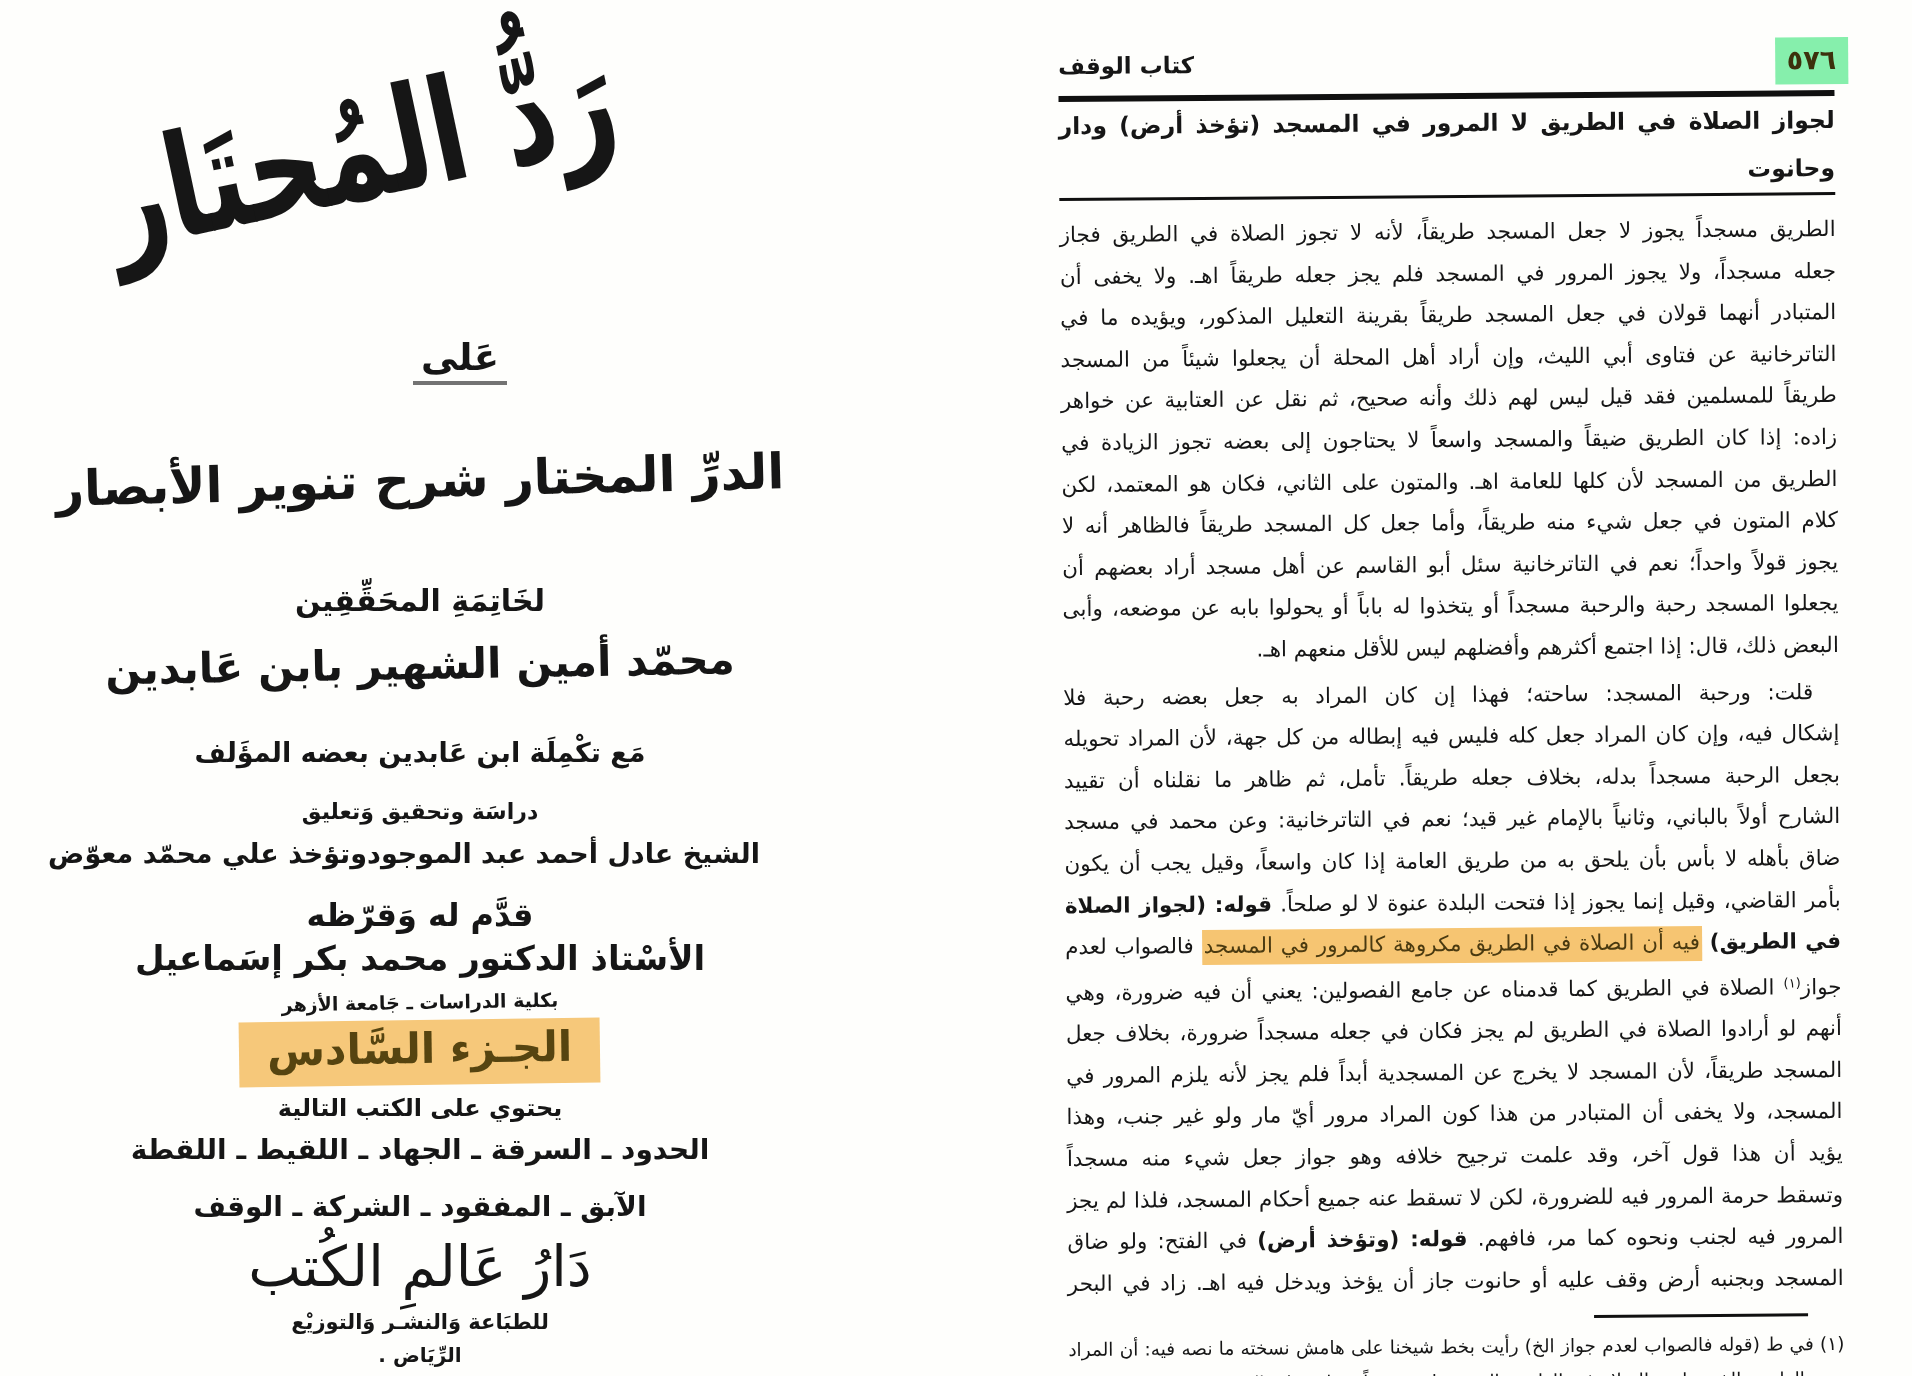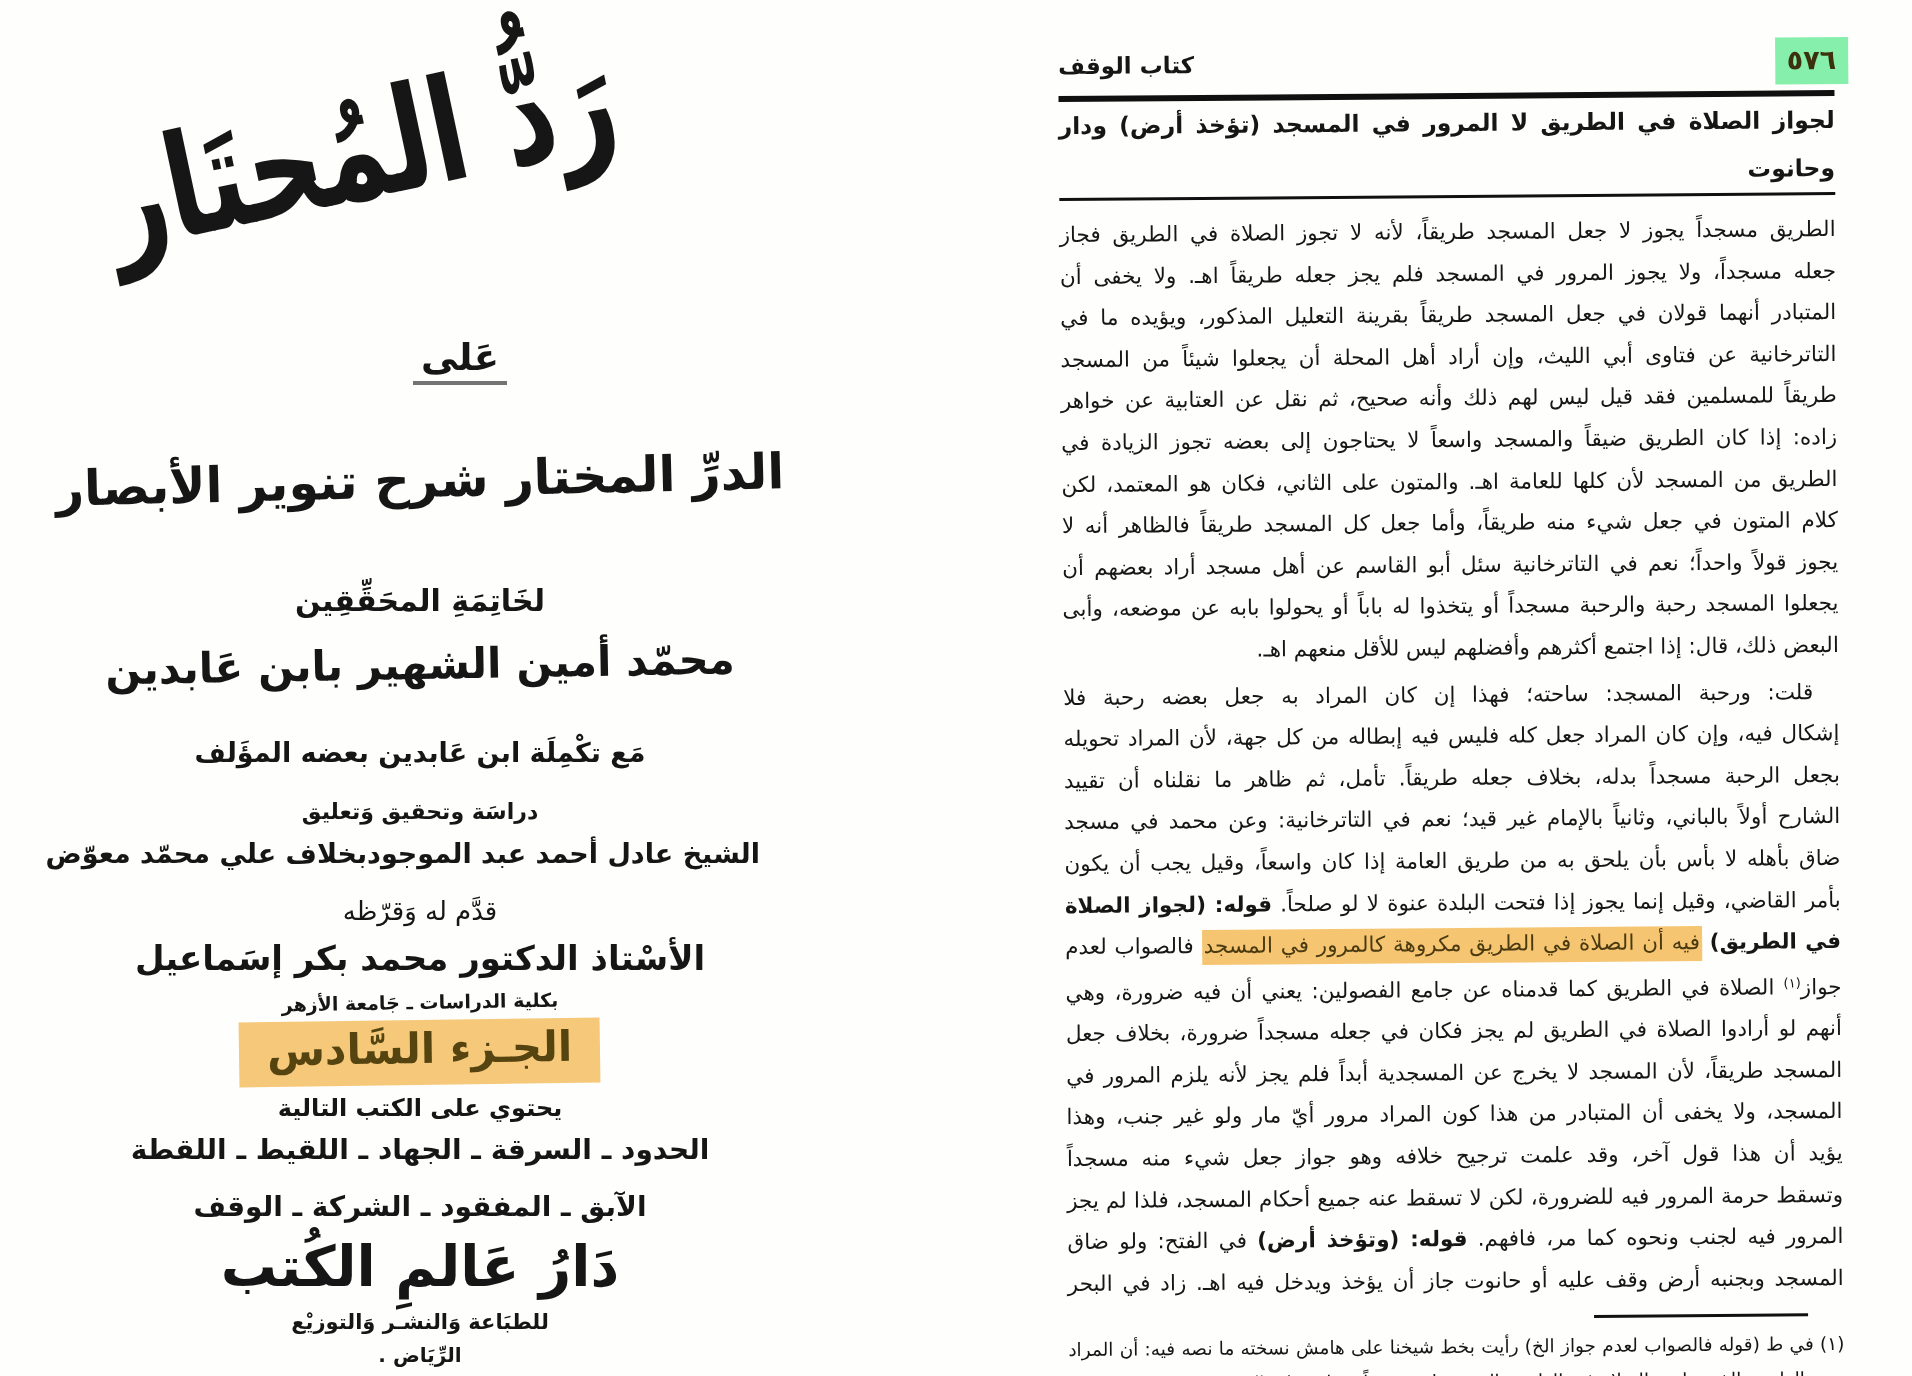--- a/index.html
+++ b/index.html
@@ -71,52 +71,52 @@
   .lp-subtitle{top:452px;font-size:49px;font-weight:bold;transform:rotate(-1.4deg);}
   .lp-khatima{top:583px;font-size:30px;font-weight:bold;}
   .lp-author{top:640px;font-size:42px;font-weight:bold;transform:rotate(-1deg);}
   .lp-supplement{top:737px;font-size:27px;font-weight:bold;}
   .lp-study{top:799px;font-size:22px;font-weight:bold;}
   .lp-names{
     top:838px;display:flex;flex-direction:row;justify-content:space-between;
     padding:0 70px 0 150px;direction:rtl;
     font-size:27px;font-weight:bold;white-space:nowrap;
   }
-  .lp-foreword{top:896px;font-size:26px;font-weight:normal;}
+  .lp-foreword{top:896px;font-size:32px;font-weight:bold;}
   .lp-presenter{top:938px;font-size:34px;font-weight:bold;}
   .lp-college{top:991px;font-size:19px;font-weight:bold;transform:rotate(-1deg);}
   .lp-volume{top:1020px;}
   .lp-volume span{
     display:inline-block;background:#f6c87a;color:#564410;
     font-size:42px;font-weight:bold;padding:4px 28px 12px;
     transform:rotate(-0.8deg);
   }
   .lp-intro{top:1094px;font-size:24px;font-weight:bold;}
   .lp-contents1{top:1133px;font-size:28px;font-weight:bold;}
   .lp-contents2{top:1190px;font-size:28px;font-weight:bold;}
-  .lp-publisher{top:1234px;font-size:56px;font-weight:bold;letter-spacing:-2px;}
+  .lp-publisher{top:1234px;font-size:56px;font-weight:normal;letter-spacing:-2px;}
   .lp-publisher-sub{top:1310px;font-size:21px;font-weight:bold;}
   .lp-city{top:1343px;font-size:20px;font-weight:bold;}
 </style>
 </head>
 <body>
 
 <div class="scan">
 
   <div class="left-page">
     <div class="lp lp-title">رَدُّ المُحتَار</div>
     <div class="lp lp-ala"><span>عَلى</span></div>
     <div class="lp lp-subtitle">الدرِّ المختار شرح تنوير الأبصار</div>
     <div class="lp lp-khatima">لخَاتِمَةِ المحَقِّقِين</div>
     <div class="lp lp-author">محمّد أمين الشهير بابن عَابدين</div>
     <div class="lp lp-supplement">مَع تكْمِلَة ابن عَابدين بعضه المؤَلف</div>
     <div class="lp lp-study">دراسَة وتحقيق وَتعليق</div>
     <div class="lp lp-names">
       <span>الشيخ عادل أحمد عبد الموجود</span>
-      <span>بخلاف علي محمّد معوّض</span>
+      <span>وتؤخذ علي محمّد معوّض</span>
     </div>
     <div class="lp lp-foreword">قدَّم له وَقرّظه</div>
     <div class="lp lp-presenter">الأسْتاذ الدكتور محمد بكر إسَماعيل</div>
     <div class="lp lp-college">بكلية الدراسات ـ جَامعة الأزهر</div>
     <div class="lp lp-volume">
       <span>الجـزء السَّادس</span>
     </div>
     <div class="lp lp-intro">يحتوي على الكتب التالية</div>
     <div class="lp lp-contents1">الحدود ـ السرقة ـ الجهاد ـ اللقيط ـ اللقطة</div>
     <div class="lp lp-contents2">الآبق ـ المفقود ـ الشركة ـ الوقف</div>

